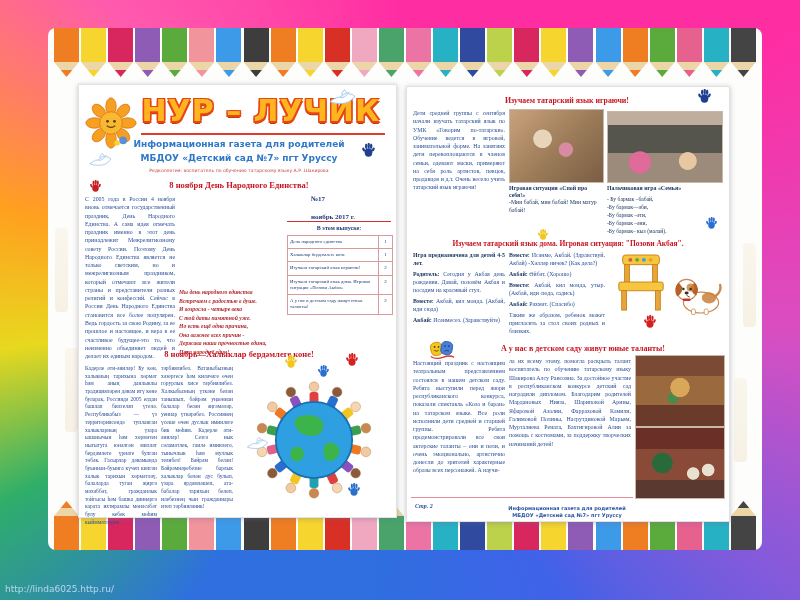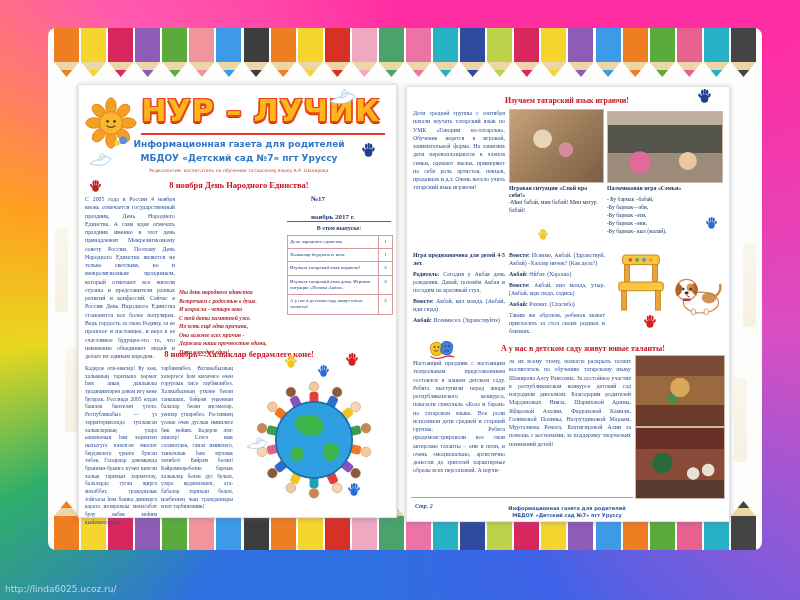--- a/index.html
+++ b/index.html
@@ -90,21 +90,21 @@
       <ellipse cx="17.4" cy="9.3" rx="1.7" ry="3" transform="rotate(26 17.4 9.3)"></ellipse>
     </symbol>
     <symbol id="dove" viewBox="0 0 32 24">
       <path d="M3 16 Q10 10 17 11 Q14 6 19 3 Q21 8 27 8 L30 10 Q24 19 13 18 Q7 18 3 16 Z" fill="#ffffff" stroke="#9cc3e8" stroke-width="1"></path>
       <path d="M14 11 Q18 6 24 6 Q20 11 16 12 Z" fill="#eaf3fc" stroke="#9cc3e8" stroke-width="0.8"></path>
     </symbol>
   </defs>
 </svg>
 
 <div class="frame">
-  <div class="watermark">http://linda6025.ucoz.ru/</div>
+  <div class="watermark">http://linda6025.http.ru/</div>
 
   <div class="inner">
     <div class="pencil-row top">
         <div class="pencil down" style="--c: #ef7d22;">
           <div class="pbody"></div>
           <div class="ptip"></div>
         </div>
         <div class="pencil down" style="--c: #f6d52e;">
           <div class="pbody"></div>
           <div class="ptip"></div>
@@ -536,20 +536,21 @@
         <svg viewBox="0 0 21 20" width="13" height="12">
             <use href="#hand" fill="#2a6fd0"></use>
           </svg>
         </div>
       <div class="abs" style="left:130px;top:142px">
         <svg viewBox="0 0 21 20" width="12" height="11">
             <use href="#hand" fill="#f2c520"></use>
           </svg>
         </div>
 
+      <div class="abs red-head" style="left:4px;top:152px;width:314px;font-size:7.5px">Изучаем татарский язык дома. Игровая ситуация: "Позови Акбая".</div>
       <div class="abs dlg" style="left:6px;top:165px;width:92px">
           <p><b>Игра предназначена для детей 4-5 лет.</b></p>
           <p><b>Родитель:</b><span> Сегодня у Акбая день рождения. Давай, позовём Акбая и посадим на красивый стул.</span></p>
           <p><b>Вместе:</b><span> Акбай, кил монда. (Акбай, иди сюда)</span></p>
           <p><b>Акбай:</b><span> Исәнмесез. (Здравствуйте)</span></p>
         </div>
       <div class="abs dlg" style="left:102px;top:165px;width:96px">
           <p><b>Вместе:</b><span> Исәнме, Акбай. (Здравствуй, Акбай) -Хәлләр ничек? (Как дела?)</span></p>
           <p><b>Акбай:</b><span> Әйбәт. (Хорошо)</span></p>
           <p><b>Вместе:</b><span> Акбай, кил монда, утыр. (Акбай, иди сюда, садись)</span></p>

